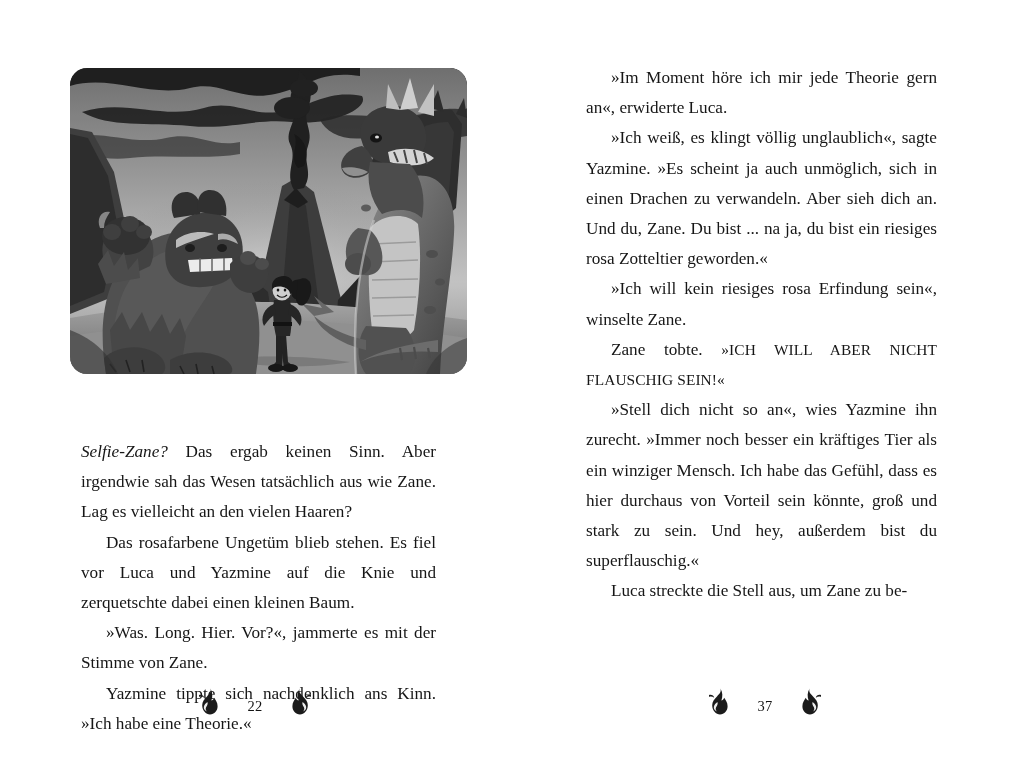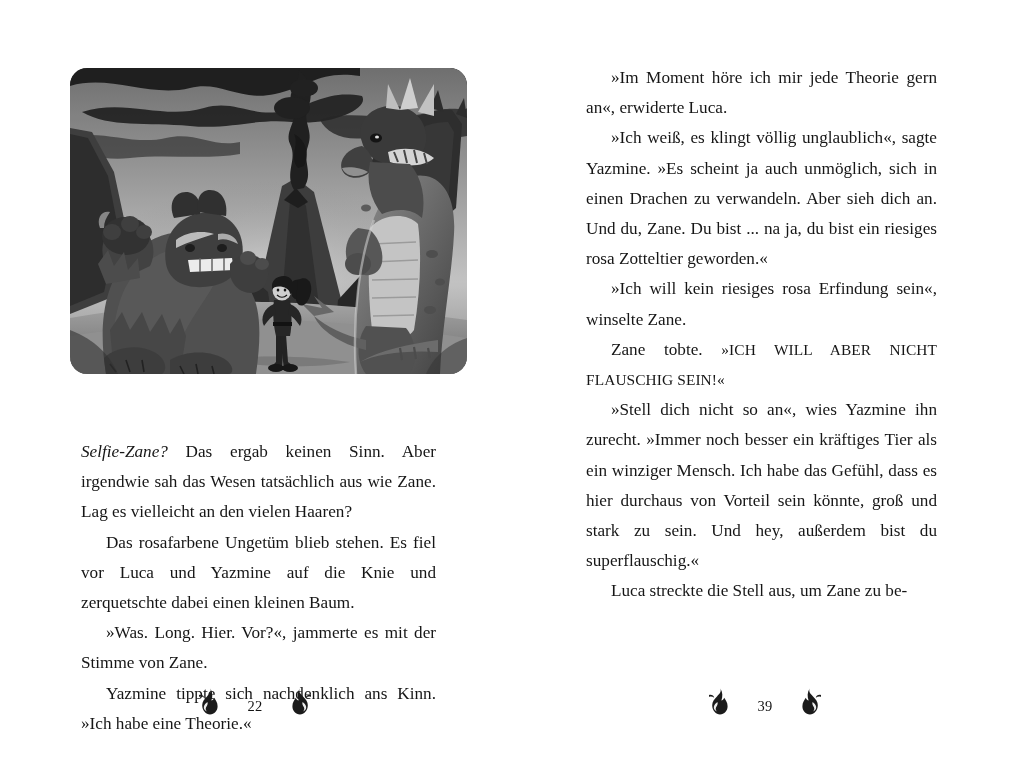--- a/index.html
+++ b/index.html
@@ -332,21 +332,21 @@
       </div>
 
     <div class="footer">
       <span class="flame">
         <svg viewBox="0 0 21 27" aria-hidden="true">
           <path d="M12.4 0.6 C13.6 4.4 11.2 6.2 9.2 8.2 C6.2 11.2 4.2 13.8 4.2 17.2 C4.2 22.4 8.0 26.4 12.0 26.4 C16.4 26.4 19.6 22.8 19.6 18.2 C19.6 14.4 17.6 12.2 16.2 9.8 C15.4 11.6 14.6 12.4 13.4 12.6 C14.8 9.0 14.8 4.2 12.4 0.6 Z" fill="#1b1b1b"></path>
           <path d="M9.4 14.0 C10.2 16.4 9.0 17.6 8.2 19.0 C7.4 20.4 7.6 22.4 9.0 23.4 C7.0 23.0 5.6 21.2 5.8 19.0 C6.0 16.6 8.0 15.4 9.4 14.0 Z" fill="#ffffff" opacity="0.92"></path>
           <path d="M1.0 7.0 C3.6 6.2 5.8 7.6 6.2 9.8 C4.6 8.6 2.6 8.2 1.0 9.0 Z" fill="#1b1b1b"></path>
         </svg>
       </span>
-      <span class="pagenum">39</span>
+      <span class="pagenum">37</span>
       <span class="flame mirror">
         <svg viewBox="0 0 21 27" aria-hidden="true">
           <path d="M12.4 0.6 C13.6 4.4 11.2 6.2 9.2 8.2 C6.2 11.2 4.2 13.8 4.2 17.2 C4.2 22.4 8.0 26.4 12.0 26.4 C16.4 26.4 19.6 22.8 19.6 18.2 C19.6 14.4 17.6 12.2 16.2 9.8 C15.4 11.6 14.6 12.4 13.4 12.6 C14.8 9.0 14.8 4.2 12.4 0.6 Z" fill="#1b1b1b"></path>
           <path d="M9.4 14.0 C10.2 16.4 9.0 17.6 8.2 19.0 C7.4 20.4 7.6 22.4 9.0 23.4 C7.0 23.0 5.6 21.2 5.8 19.0 C6.0 16.6 8.0 15.4 9.4 14.0 Z" fill="#ffffff" opacity="0.92"></path>
           <path d="M1.0 7.0 C3.6 6.2 5.8 7.6 6.2 9.8 C4.6 8.6 2.6 8.2 1.0 9.0 Z" fill="#1b1b1b"></path>
         </svg>
       </span>
     </div>
   </div>
 

